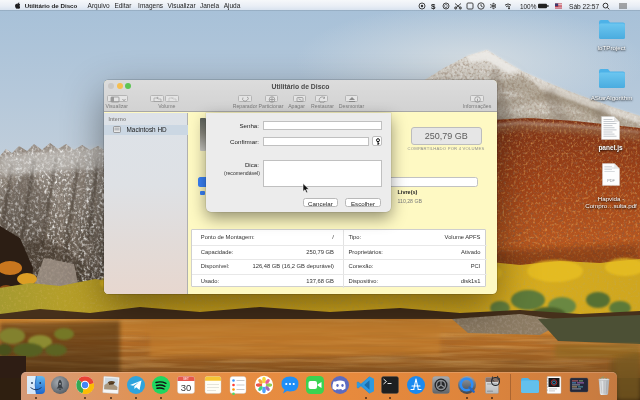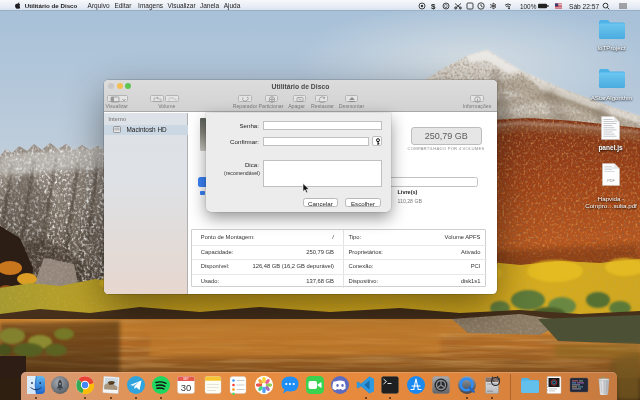--- a/index.html
+++ b/index.html
@@ -281,21 +281,21 @@
       <path d="M13,0.5 L13,6 L18.5,6 Z" fill="#e4e4e4"></path>
       <rect x="2.5" y="3.0" width="8" height="0.7" fill="#c4c9cd"></rect>
       <rect x="2.5" y="4.8" width="11" height="0.7" fill="#c4c9cd"></rect>
       <rect x="2.5" y="6.6" width="8" height="0.7" fill="#c4c9cd"></rect>
       <rect x="2.5" y="8.4" width="11" height="0.7" fill="#c4c9cd"></rect>
       <text x="9.5" y="20" font-size="4" fill="#8a8f94" text-anchor="middle" font-family="Liberation Sans">PDF</text>
     </svg>
     <div class="abs" style="left:556px;top:194.5px;width:110px;text-align:center;font-size:6.2px;font-weight:normal;color:#fff;z-index:5;text-shadow:0 1px 2px rgba(0,0,0,0.8),0 0 2px rgba(0,0,0,0.5);">Hapvida -</div>
     <div class="abs" style="left:556px;top:202px;width:110px;text-align:center;font-size:6.2px;font-weight:normal;color:#fff;z-index:5;text-shadow:0 1px 2px rgba(0,0,0,0.8),0 0 2px rgba(0,0,0,0.5);">Compro…sulta.pdf</div>
     <div class="abs" style="left:104px;top:80px;width:393px;height:214px;z-index:20;
-border-radius:4.5px;background:#ffffff;box-shadow:0 15px 40px rgba(0,0,0,0.45),0 0 0 0.5px rgba(0,0,0,0.25);overflow:hidden;">
+border-radius:4.5px;background:#fef9c3;box-shadow:0 15px 40px rgba(0,0,0,0.45),0 0 0 0.5px rgba(0,0,0,0.25);overflow:hidden;">
 <div class="abs" style="left:0;top:0;width:393px;height:32px;
 background:linear-gradient(180deg,#dcdcdc,#d2d2d2);border-bottom:1px solid #a7a7a7;"></div>
 <div class="abs" style="left:4px;top:2.9px;width:6px;height:6px;border-radius:50%;background:#c9c7c5;"></div>
 <div class="abs" style="left:12.5px;top:2.9px;width:6px;height:6px;border-radius:50%;background:#f6be50;"></div>
 <div class="abs" style="left:21px;top:2.9px;width:6px;height:6px;border-radius:50%;background:#5fc454;"></div>
 <div class="abs" style="left:0;top:2.6px;width:393px;text-align:center;font-size:6.8px;font-weight:bold;color:#4a4a4a;">Utilitário de Disco</div>
 <div class="abs" style="left:2.5px;top:14.5px;width:21px;height:7.5px;background:#e4e4e4;border:0.5px solid #b4b4b4;border-radius:1.5px;">
         <svg width="20" height="7" viewBox="0 0 20 7" style="position:absolute;left:0;top:0">
           <rect x="3" y="1" width="8" height="5" rx="0.8" fill="none" stroke="#888" stroke-width="0.7"></rect>
           <rect x="3" y="1" width="3" height="5" fill="#999"></rect>

